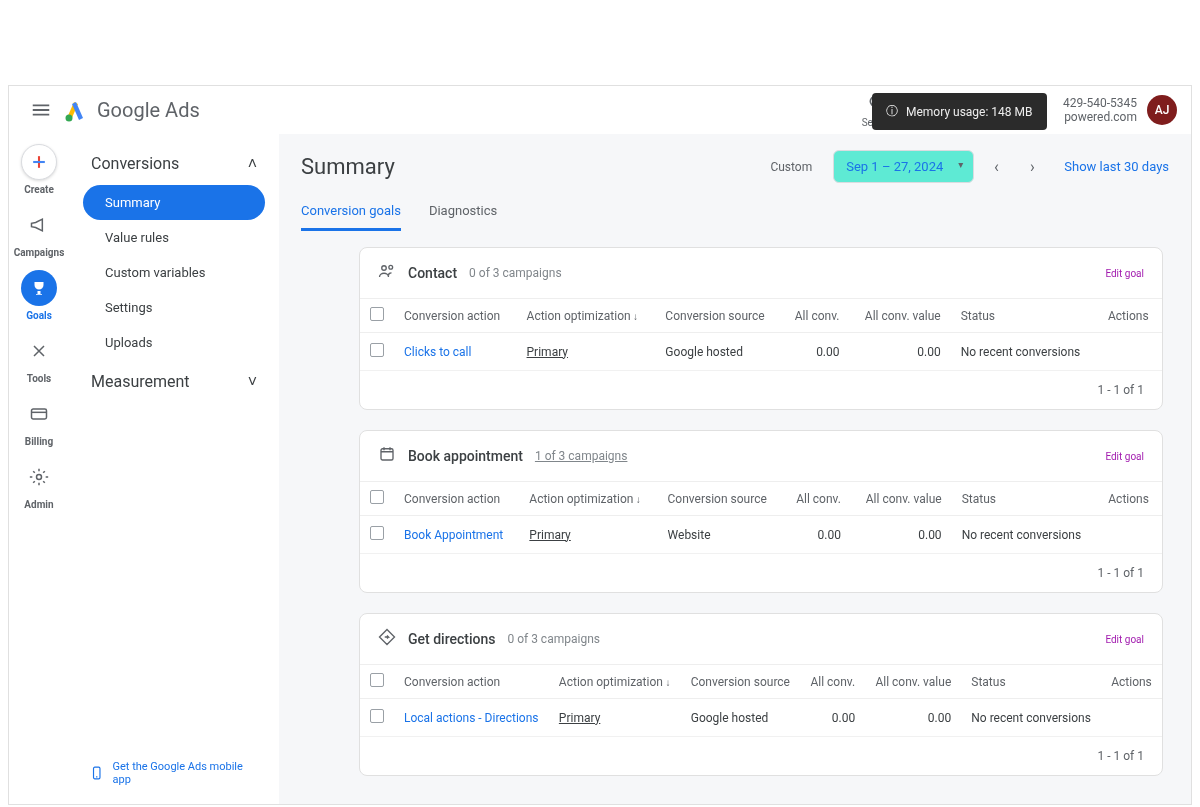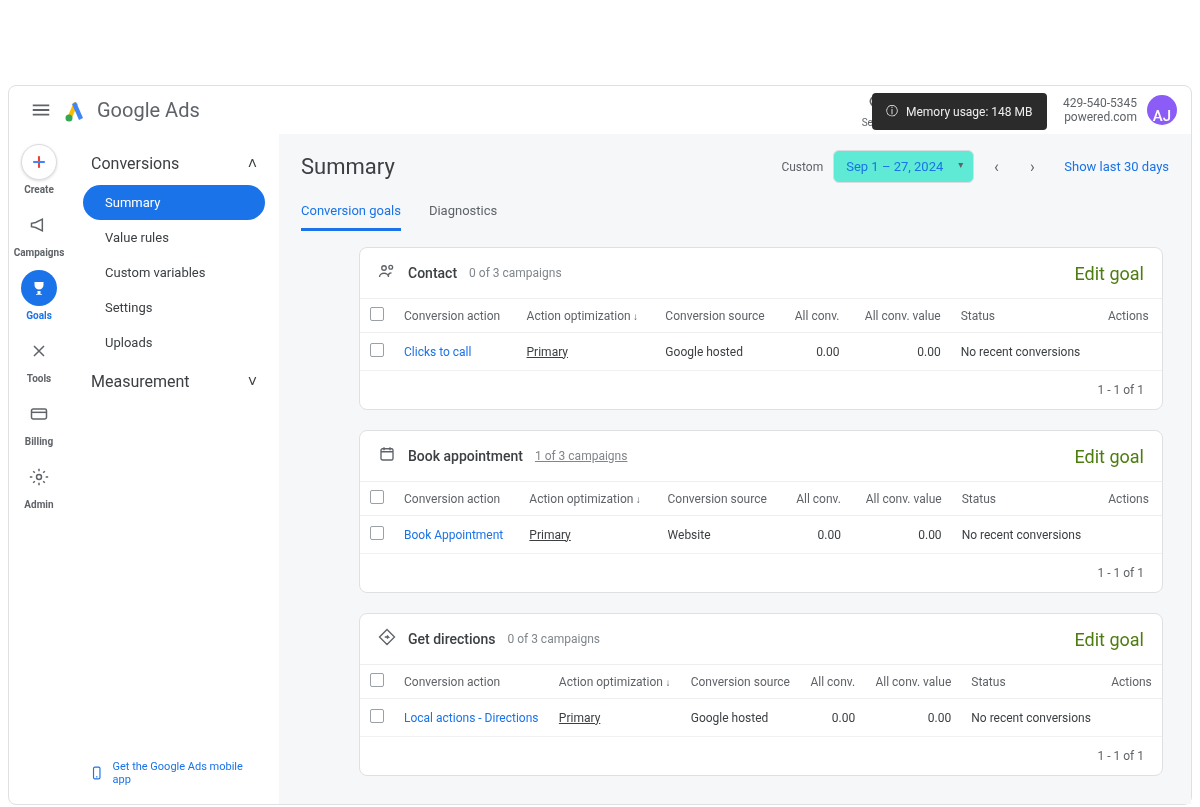--- a/index.html
+++ b/index.html
@@ -1,29 +1,29 @@
 <!DOCTYPE html>
 <html><head>
 <meta charset="utf-8">
 <style>
   * { box-sizing: border-box; margin: 0; padding: 0; font-family: Roboto, Arial, sans-serif; }
   body { background: #fff; width: 1200px; height: 807px; overflow: hidden; position: relative; }
-  .app { display: flex; flex-direction: column; height: 720px; background:#fff; border:1px solid #e0e0e0; border-radius:8px; margin-top:85px; margin-left:8px; margin-right:8px; }
+  .app { display: flex; flex-direction: column; height: 720px; background:#fff; border:1px solid #e0e0e0; border-radius:0; margin-top:85px; margin-left:8px; margin-right:8px; }
 
   
   .header { display:flex; align-items:center; height:48px; padding: 0 14px; }
   .menu-btn { width:36px; height:36px; display:flex; align-items:center; justify-content:center; color:#5f6368; cursor:pointer;}
   .logo-wrap { display:flex; align-items:center; gap:10px; margin-left:4px;}
   .logo-a { width:24px; height:24px; }
   .brand { font-size:20px; color:#5f6368; }
   .spacer { flex:1; }
   .hdr-btn { display:flex; flex-direction:column; align-items:center; justify-content:center; width:60px; color:#5f6368; cursor:pointer; font-size:10px; gap:4px;}
   .hdr-btn svg { width:20px; height:20px; }
   .account { display:flex; flex-direction:column; align-items:flex-end; font-size:12px; color:#5f6368; margin:0 10px; min-width:100px;}
-  .avatar { width:30px; height:30px; border-radius:50%; background:#8b5cf6; color:#fff; display:flex; align-items:flex-end; justify-content:center; font-size:15px; font-weight:500;}
+  .avatar { width:30px; height:30px; border-radius:50%; background:#7f1d1d; color:#fff; display:flex; align-items:center; justify-content:center; font-size:12px; font-weight:500;}
   .overlay-notif { position:absolute; top:93px; left:872px; background:#2b2b2b; color:#eee; font-size:12px; padding:10px 14px; border-radius:4px; display:flex; align-items:center; gap:8px; z-index:50;}
   .overlay-notif::before { content:"ⓘ"; font-size:12px; }
 
   
   .body { flex:1; display:flex; overflow:hidden; }
   .rail { width:60px; display:flex; flex-direction:column; align-items:center; padding-top:10px; gap:12px;font-weight:bold;}
   .rail-item { display:flex; flex-direction:column; align-items:center; gap:4px; color:#5f6368; font-size:10px; cursor:pointer;}
   .rail-icon { width:36px; height:36px; border-radius:50%; display:flex; align-items:center; justify-content:center; }
   .rail-create .rail-icon { background:#fff; border:1px solid #dadce0; box-shadow:0 1px 3px rgba(0,0,0,.15);}
   .rail-active .rail-icon { background:#1a73e8; color:#fff; }
@@ -32,37 +32,37 @@
   .subnav { width:210px; padding:8px 14px; display:flex; flex-direction:column; }
   .subnav-section { display:flex; justify-content:space-between; align-items:center; padding:12px 8px; font-size:16px; color:#3c4043; cursor:pointer;}
   .subnav-item { padding:10px 22px; font-size:13px; color:#3c4043; border-radius:22px; cursor:pointer;}
   .subnav-item.active { background:#1a73e8; color:#fff; }
   .subnav-promo { margin-top:auto; display:flex; align-items:center; gap:8px; font-size:11px; color:#1a73e8; padding:10px 6px;}
 
   .main { flex:1; background:#f6f7f9; display:flex; flex-direction:column; overflow:auto; }
   .main-hdr { display:flex; align-items:center; padding:16px 22px 6px;}
   .page-title { font-size:22px; color:#3c4043;}
   .daterange-ctrl { margin-left:auto; display:flex; align-items:center; gap:8px;}
-  .custom-lbl { font-size:12px; color:#5f6368; margin-right:2px;}
+  .custom-lbl { font-size:12px; color:#5f6368; margin-right:13px;}
   .date-btn { border:1px solid #dadce0; background:#5eead4; padding:8px 30px 8px 12px; font-size:13px; border-radius:6px; color:#1a73e8; position:relative; cursor:pointer;}
   .date-btn::after { content:"▾"; position:absolute; right:10px; color:#5f6368; font-size:10px;}
   .arrow-btn { width:28px; height:28px; display:flex; align-items:center; justify-content:center; color:#5f6368; cursor:pointer;}
   .last30 { font-size:13px; color:#1a73e8; margin-left:10px; cursor:pointer;}
   .tabs { display:flex; gap:28px; padding:4px 22px 0; font-size:13px; color:#5f6368;}
   .tab { padding:10px 0; cursor:pointer;}
   .tab.active { color:#1a73e8; border-bottom:3px solid #1a73e8;}
 
   .cards { padding:16px 28px 30px 80px; display:flex; flex-direction:column; gap:20px;}
   .card { background:#fff; border:1px solid #e0e0e0; border-radius:8px; }
   .card-hdr { display:flex; align-items:center; padding:14px 18px; gap:12px;}
   .card-hdr-icon { color:#5f6368; }
   .card-title { font-size:14px; font-weight:500; color:#3c4043;}
   .card-sub { font-size:12px; color:#80868b;}
   .card-sub.underline { text-decoration:underline; }
-  .edit-goal { margin-left:auto; color:#4d7c0f; font-size:18px; cursor:pointer;}
+  .edit-goal { margin-left:auto; color:#a21caf; font-size:10px; cursor:pointer;}
   .tbl { width:100%; border-collapse:collapse; font-size:12px;}
   .tbl th { text-align:left; padding:8px 10px; color:#5f6368; border-top:1px solid #eee; border-bottom:1px solid #eee; font-weight:400;}
   .tbl th.r, .tbl td.r { text-align:right;}
   .tbl td { padding:10px 10px; color:#3c4043; border-bottom:1px solid #f1f1f1;}
   .tbl td.link { color:#1a73e8; cursor:pointer;}
   .tbl td.underline, .tbl th.underline { text-decoration:underline;}
   .chk { width:14px; height:14px; border:1.5px solid #9aa0a6; border-radius:2px; display:inline-block;}
   .footer-count { text-align:right; padding:12px 18px; font-size:12px; color:#5f6368;}
   .sort-icon::after { content:" ↓"; font-size:10px;}
 </style>

